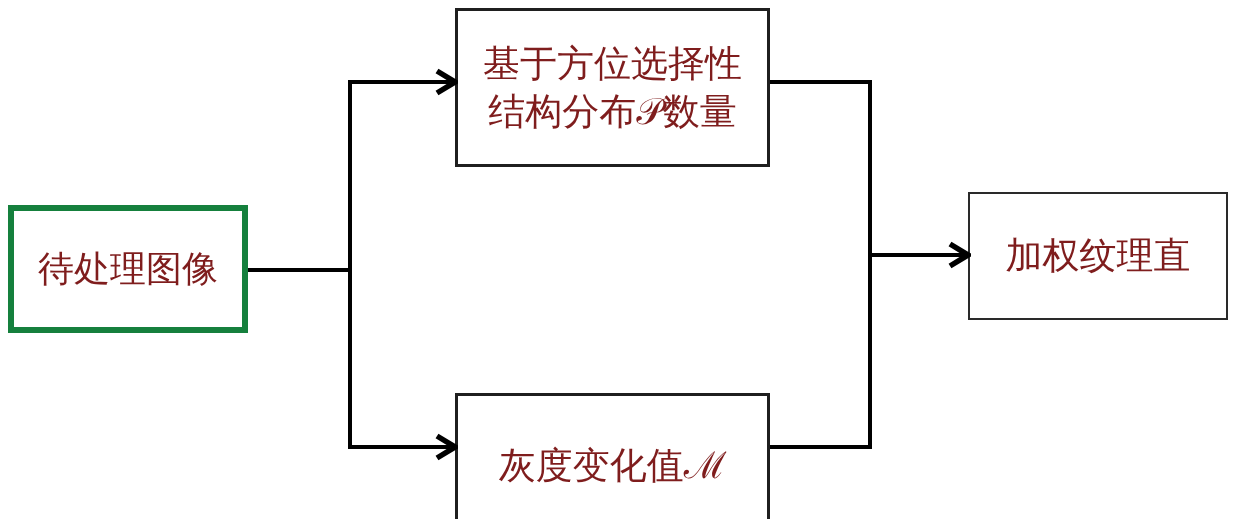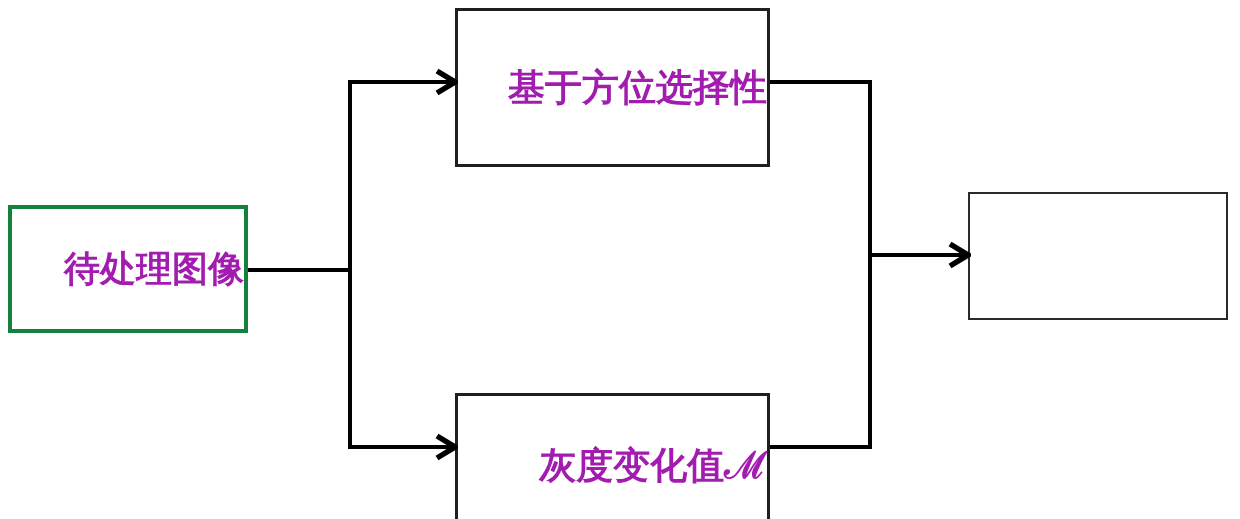--- a/index.html
+++ b/index.html
@@ -14,28 +14,27 @@
     background: #ffffff;
     overflow: hidden;
     font-family: "Liberation Serif", "DejaVu Serif", serif;
   }
   .node {
     position: absolute;
     box-sizing: border-box;
     background: #ffffff;
     display: flex;
     align-items: center;
-    justify-content: flex-end;
+    justify-content: center;
     text-align: center;
-    color: #a21caf;
-    font-weight: bold;
+    color: #7f1d1d;
   }
   .node-input {
     left: 8px; top: 205px; width: 240px; height: 128px;
-    border: 4px solid #15803d;
+    border: 6px solid #15803d;
     font-size: 36px;
   }
   .node-spatial {
     left: 455px; top: 8px; width: 315px; height: 159px;
     border: 3px solid #1f1f1f;
     font-size: 37px;
     line-height: 48px;
   }
   .node-gray {
     left: 455px; top: 393px; width: 315px; height: 142px;
@@ -65,29 +64,31 @@
 
 <div class="canvas">
 
   <div class="node node-input">
     <span class="node-label">待处理图像</span>
   </div>
 
   <div class="node node-spatial">
     <span class="node-label">
       <span class="node-line">基于方位选择性</span>
+      <span class="node-line">结构分布𝒫数量</span>
     </span>
   </div>
 
   <div class="node node-gray">
     <span class="node-label">灰度变化值ℳ</span>
   </div>
 
   <div class="node node-output">
     <span class="node-label">
+      <span class="node-line">加权纹理直</span>
     </span>
   </div>
 
   <div class="hline" style="left:248px; top:268px; width:104px; height:4px;"></div>
 
   <div class="vline" style="left:348px; top:80px; width:4px; height:369px;"></div>
 
   <div class="hline" style="left:348px; top:80px; width:102px; height:4px;"></div>
 
   <div class="hline" style="left:348px; top:445px; width:102px; height:4px;"></div>

